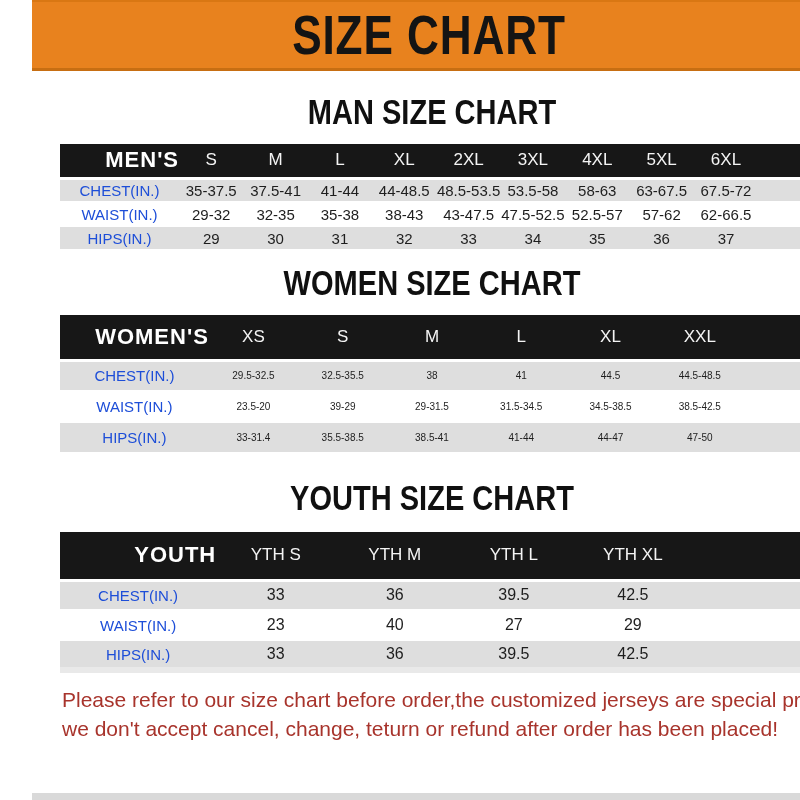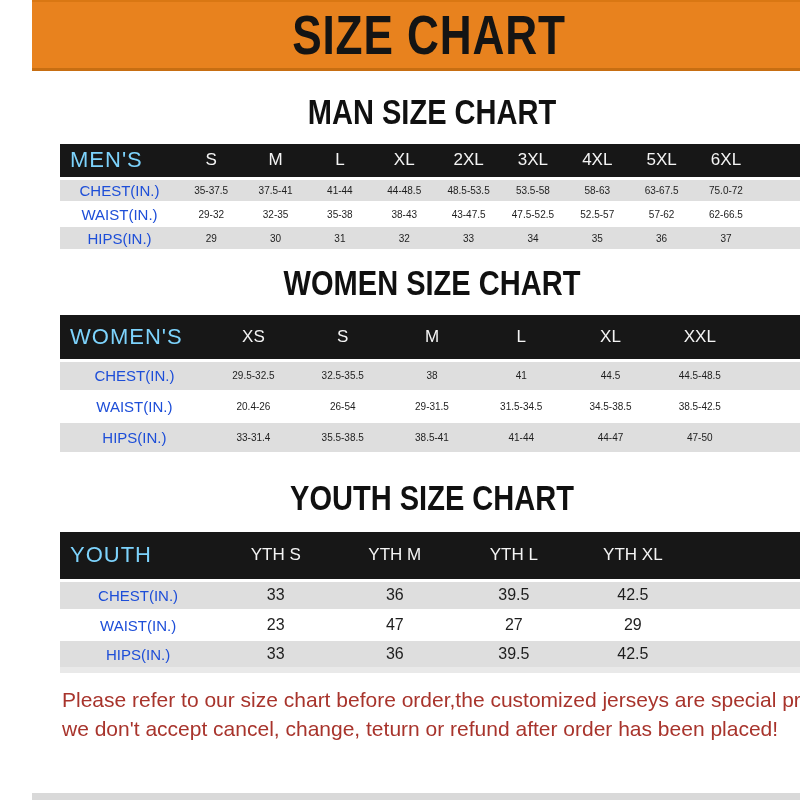--- a/index.html
+++ b/index.html
@@ -64,41 +64,41 @@
   table.size-table thead th {
     background: #171717;
     color: #F4F4F4;
     font-weight: normal;
     font-size: 17px;
     text-align: center;
     border-bottom: 3px solid #ffffff;
     padding: 0;
   }
   table.size-table thead th.corner {
-    font-weight: normal;
+    font-weight: bold;
     font-size: 22px;
     letter-spacing: 1px;
-    text-align: left;
+    text-align: right;
     padding-left: 10px;
-    color: #7dd3fc;
+    color: #ffffff;
   }
   table.size-table thead th.fill { padding: 0; }
 
   table.size-table tbody tr { border-bottom: 2px solid #ffffff; }
   table.size-table tbody tr:nth-child(odd) td { background: #DEDEDE; }
   table.size-table tbody td {
     text-align: center;
     color: #1E1E1E;
     padding: 0;
   }
   table.size-table tbody td.label { font-size: 15px; color: #1d4ed8; }
 
   
   .men thead th { height: 34px; font-size: 16px; }
-  .men tbody td { height: 24px; font-size: 10px; }
+  .men tbody td { height: 24px; font-size: 15px; }
   .men col.c-label { width: 16%; }
   .men col.c-data  { width: 8.65%; }
   .men col.c-fill  { width: 6.15%; }
 
   
   .women thead th { height: 45px; }
   .women tbody td { height: 31px; font-size: 10px; }
   .women col.c-label { width: 20%; }
   .women col.c-data  { width: 12%; }
   .women col.c-fill  { width: 8%; }
@@ -175,21 +175,21 @@
           <tr>
             <td class="label">CHEST(IN.)</td>
             <td>35-37.5</td>
             <td>37.5-41</td>
             <td>41-44</td>
             <td>44-48.5</td>
             <td>48.5-53.5</td>
             <td>53.5-58</td>
             <td>58-63</td>
             <td>63-67.5</td>
-            <td>75.0-72</td>
+            <td>67.5-72</td>
             <td class="fill"></td>
           </tr>
           <tr>
             <td class="label">WAIST(IN.)</td>
             <td>29-32</td>
             <td>32-35</td>
             <td>35-38</td>
             <td>38-43</td>
             <td>43-47.5</td>
             <td>47.5-52.5</td>
@@ -246,22 +246,22 @@
             <td>29.5-32.5</td>
             <td>32.5-35.5</td>
             <td>38</td>
             <td>41</td>
             <td>44.5</td>
             <td>44.5-48.5</td>
             <td class="fill"></td>
           </tr>
           <tr>
             <td class="label">WAIST(IN.)</td>
-            <td>20.4-26</td>
-            <td>26-54</td>
+            <td>23.5-20</td>
+            <td>39-29</td>
             <td>29-31.5</td>
             <td>31.5-34.5</td>
             <td>34.5-38.5</td>
             <td>38.5-42.5</td>
             <td class="fill"></td>
           </tr>
           <tr>
             <td class="label">HIPS(IN.)</td>
             <td>33-31.4</td>
             <td>35.5-38.5</td>
@@ -301,21 +301,21 @@
             <td class="label">CHEST(IN.)</td>
             <td>33</td>
             <td>36</td>
             <td>39.5</td>
             <td>42.5</td>
             <td class="fill"></td>
           </tr>
           <tr>
             <td class="label">WAIST(IN.)</td>
             <td>23</td>
-            <td>47</td>
+            <td>40</td>
             <td>27</td>
             <td>29</td>
             <td class="fill"></td>
           </tr>
           <tr>
             <td class="label">HIPS(IN.)</td>
             <td>33</td>
             <td>36</td>
             <td>39.5</td>
             <td>42.5</td>

